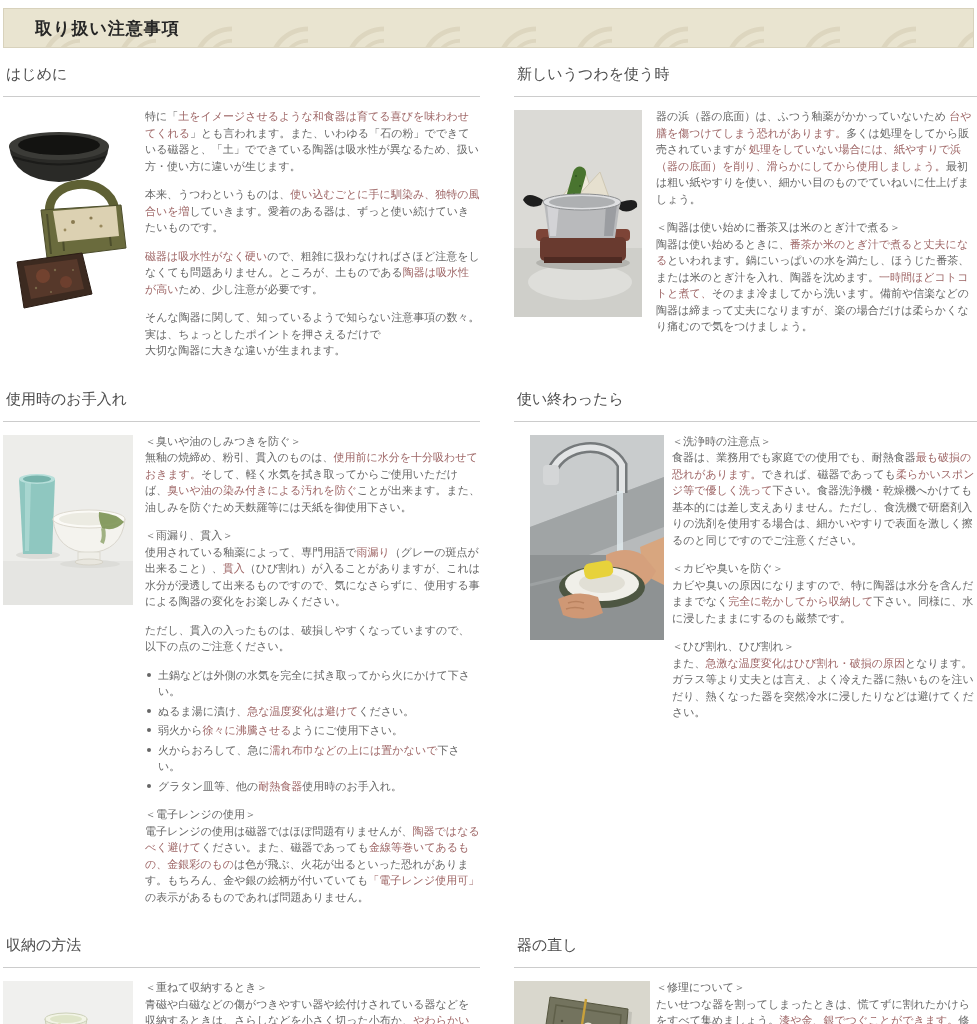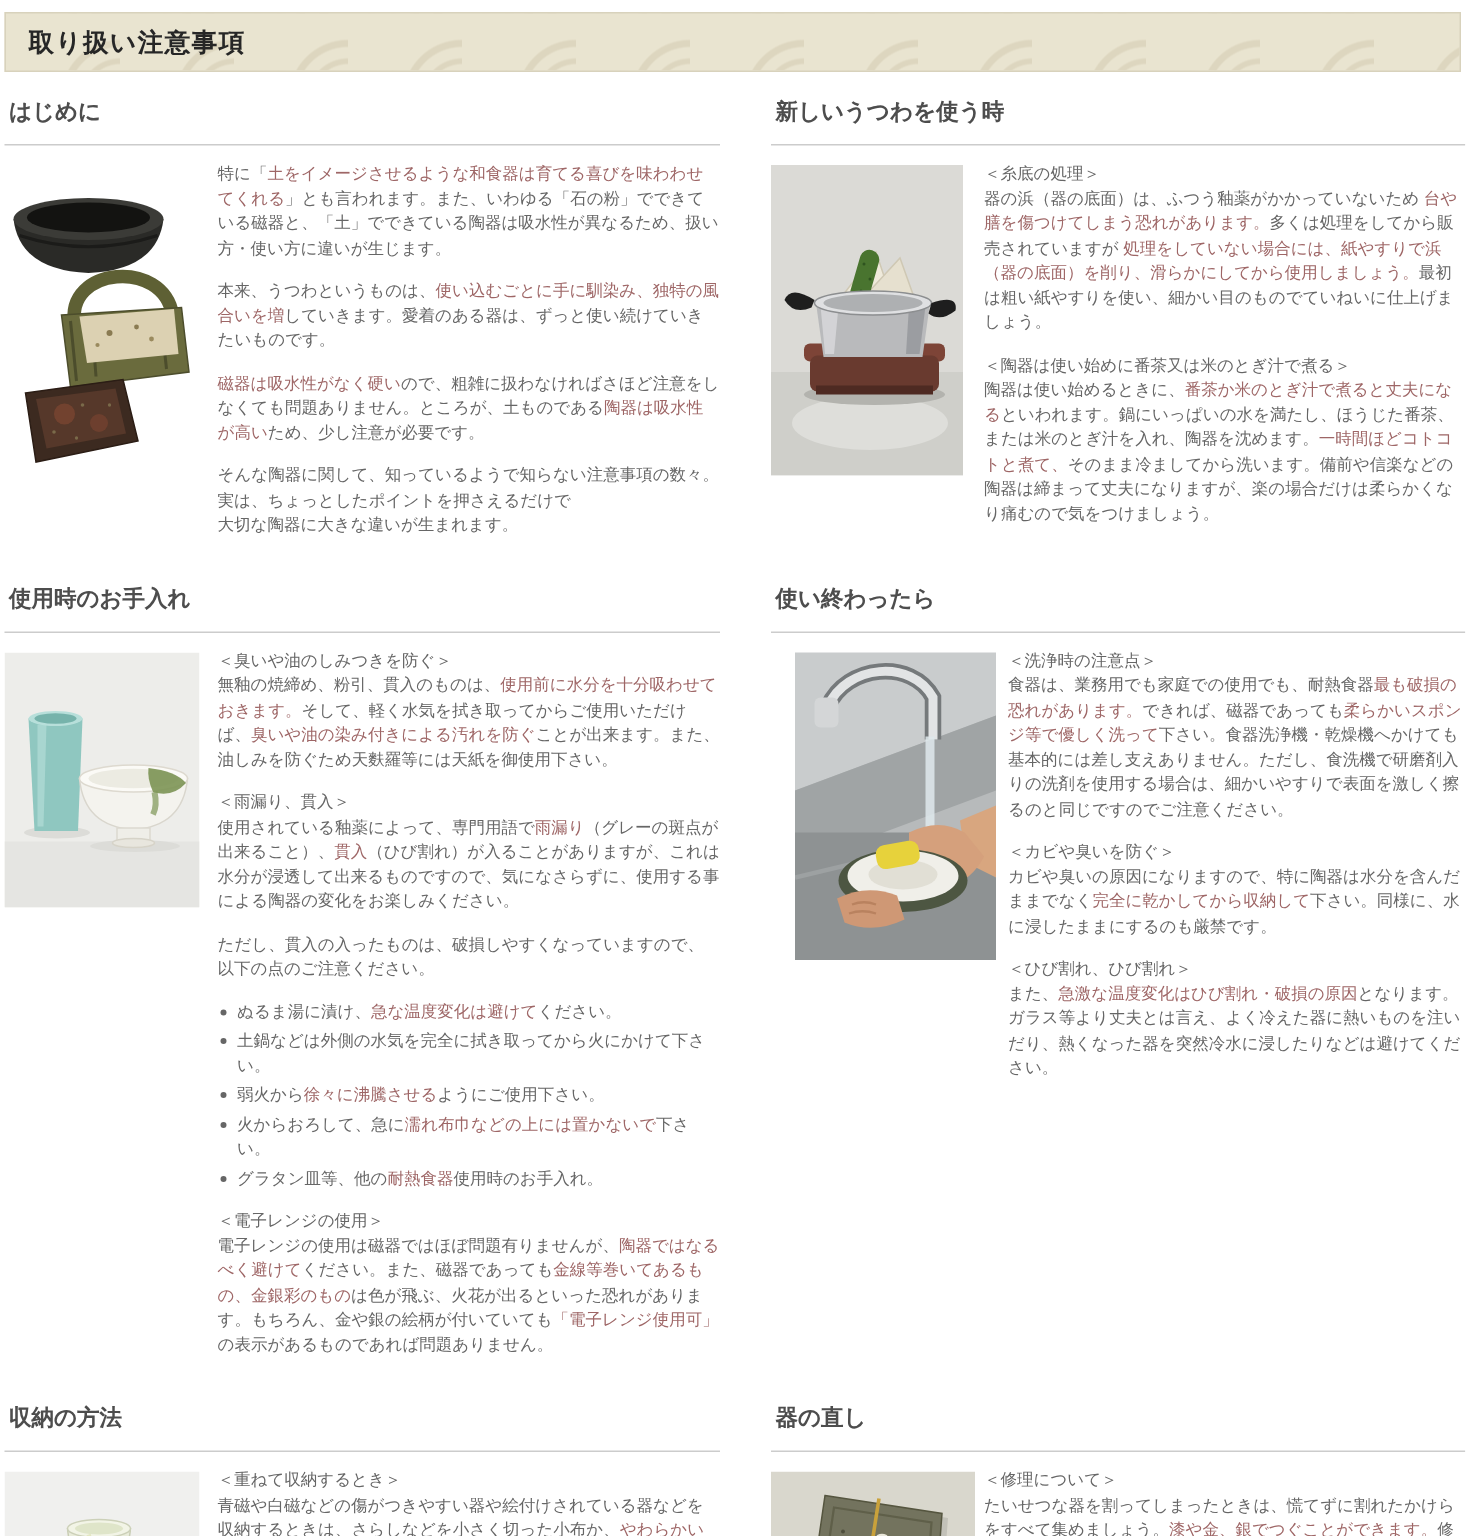--- a/index.html
+++ b/index.html
@@ -9,26 +9,26 @@
   .title-bar{margin:8px 3px 8px 3px;height:40px;display:flex;align-items:center;
     padding-left:15px;border:1px solid #d8d2bc;box-sizing:border-box;
     background-color:#e9e4d0;
     background-image:
       radial-gradient(circle at 100% 150%,#e9e4d0 24%,#ddd6bf 25%,#ddd6bf 28%,#e9e4d0 29%,#e9e4d0 36%,#ddd6bf 37%,#ddd6bf 41%,#e9e4d0 42%,#e9e4d0 100%),
       radial-gradient(circle at 0 150%,#e9e4d0 24%,#ddd6bf 25%,#ddd6bf 28%,#e9e4d0 29%,#e9e4d0 36%,#ddd6bf 37%,#ddd6bf 41%,#e9e4d0 42%,#e9e4d0 100%),
       radial-gradient(circle at 50% 100%,#f3efe1 10%,#e9e4d0 11%,#e9e4d0 23%,#f3efe1 24%,#f3efe1 30%,#e9e4d0 31%,#e9e4d0 43%,#f3efe1 44%,#f3efe1 50%,#e9e4d0 51%,#e9e4d0 63%,#f3efe1 64%,#f3efe1 71%,transparent 71%,transparent 100%),
       radial-gradient(circle at 100% 50%,#f3efe1 5%,#e9e4d0 6%,#e9e4d0 15%,#f3efe1 16%,#f3efe1 20%,#e9e4d0 21%,#e9e4d0 30%,#f3efe1 31%,#f3efe1 35%,#e9e4d0 36%,#e9e4d0 45%,#f3efe1 46%,#f3efe1 49%,transparent 50%,transparent 100%),
       radial-gradient(circle at 0 50%,#f3efe1 5%,#e9e4d0 6%,#e9e4d0 15%,#f3efe1 16%,#f3efe1 20%,#e9e4d0 21%,#e9e4d0 30%,#f3efe1 31%,#f3efe1 35%,#e9e4d0 36%,#e9e4d0 45%,#f3efe1 46%,#f3efe1 49%,transparent 50%,transparent 100%);
     background-size:76px 38px;}
-  .page-title{margin:0;font-family:"Liberation Serif","DejaVu Serif",serif;
+  .page-title{margin:16px;font-family:"Liberation Serif","DejaVu Serif",serif;
     font-size:17px;font-weight:bold;color:#262626;letter-spacing:1px;}
   
   .grid{display:grid;grid-template-columns:477px 463px;column-gap:34px;row-gap:14px;
         padding:4px 0 0 3px;}
-  .sec-h{font-size:15px;font-weight:bold;color:#4d4d4d;margin:0 0 11px 0;
+  .sec-h{font-size:15px;font-weight:normal;color:#4d4d4d;margin:0 0 11px 0;
          padding:5px 2px 12px 3px;border-bottom:1px solid #ccc;}
   .sec-body{position:relative;}
   .illus{position:absolute;left:0;top:2px;line-height:0;}
   .txt{margin-left:142px;font-size:11px;line-height:1.5;color:#666;}
   .txt p{margin:0 0 12px 0;}
   .txt p.nogap{margin-bottom:0;}
   .txt .subh{margin:0;}
   .em{color:#9e6666;}
   ul.blist{list-style:none;margin:0 0 12px 0;padding:0;}
   ul.blist li{position:relative;padding-left:13px;margin:0 0 3px 0;}
@@ -106,21 +106,20 @@
             <path d="M30,92 L106,92 L101,128 L35,128 Z" fill="#b9babc"></path>
             <path d="M33,94 L45,94 L42,126 L36,126 Z" fill="#d9dadc" opacity="0.8"></path>
             <path d="M92,94 L103,94 L99,126 L90,126 Z" fill="#94969a" opacity="0.8"></path>
             <ellipse cx="68" cy="92" rx="39" ry="8" fill="#dfe0e2" stroke="#8c8e90"></ellipse>
             <ellipse cx="68" cy="92" rx="33" ry="6" fill="#aeb0b2"></ellipse>
             <path d="M29,90 q-16,-10 -20,0 q6,10 18,5" fill="#1e1e1e"></path>
             <path d="M107,92 q18,-6 16,5 q-10,8 -18,2" fill="#1e1e1e"></path>
           </svg>
         </div>
         <div class="txt">
-            <div class="subh">＜糸底の処理＞</div>
             <p><span>器の浜（器の底面）は、ふつう釉薬がかかっていないため </span><span class="em">台や膳を傷つけてしまう恐れがあります。</span><span>多くは処理をしてから販売されていますが </span><span class="em">処理をしていない場合には、紙やすりで浜（器の底面）を削り、滑らかにしてから使用しましょう。</span><span>最初は粗い紙やすりを使い、細かい目のものでていねいに仕上げましょう。</span></p>
             <div class="subh">＜陶器は使い始めに番茶又は米のとぎ汁で煮る＞</div>
             <p><span>陶器は使い始めるときに、</span><span class="em">番茶か米のとぎ汁で煮ると丈夫になる</span><span>といわれます。鍋にいっぱいの水を満たし、ほうじた番茶、または米のとぎ汁を入れ、陶器を沈めます。</span><span class="em">一時間ほどコトコトと煮て、</span><span>そのまま冷ましてから洗います。備前や信楽などの陶器は締まって丈夫になりますが、楽の場合だけは柔らかくなり痛むので気をつけましょう。</span></p>
           </div>
       </div>
     </section>
 
     <section>
       <h2 class="sec-h">使用時のお手入れ</h2>
       <div class="sec-body" style="min-height:300px;">
@@ -143,22 +142,22 @@
             <ellipse cx="86" cy="127" rx="14" ry="3" fill="#e8e6de" stroke="#d6d3c8"></ellipse>
           </svg>
         </div>
         <div class="txt">
             <div class="subh">＜臭いや油のしみつきを防ぐ＞</div>
             <p><span>無釉の焼締め、粉引、貫入のものは、</span><span class="em">使用前に水分を十分吸わせておきます。</span><span>そして、軽く水気を拭き取ってからご使用いただけば、</span><span class="em">臭いや油の染み付きによる汚れを防ぐ</span><span>ことが出来ます。また、油しみを防ぐため天麩羅等には天紙を御使用下さい。</span></p>
             <div class="subh">＜雨漏り、貫入＞</div>
             <p><span>使用されている釉薬によって、専門用語で</span><span class="em">雨漏り</span><span>（グレーの斑点が出来ること）、</span><span class="em">貫入</span><span>（ひび割れ）が入ることがありますが、これは水分が浸透して出来るものですので、気になさらずに、使用する事による陶器の変化をお楽しみください。</span></p>
             <p><span>ただし、貫入の入ったものは、破損しやすくなっていますので、以下の点のご注意ください。</span></p>
             <ul class="blist">
+              <li><span>土鍋などは外側の水気を完全に拭き取ってから火にかけて下さい。</span></li>
               <li><span>ぬるま湯に漬け、</span><span class="em">急な温度変化は避けて</span><span>ください。</span></li>
-              <li><span>土鍋などは外側の水気を完全に拭き取ってから火にかけて下さい。</span></li>
               <li><span>弱火から</span><span class="em">徐々に沸騰させる</span><span>ようにご使用下さい。</span></li>
               <li><span>火からおろして、急に</span><span class="em">濡れ布巾などの上には置かないで</span><span>下さい。</span></li>
               <li><span>グラタン皿等、他の</span><span class="em">耐熱食器</span><span>使用時のお手入れ。</span></li>
             </ul>
             <div class="subh">＜電子レンジの使用＞</div>
             <p><span>電子レンジの使用は磁器ではほぼ問題有りませんが、</span><span class="em">陶器ではなるべく避けて</span><span>ください。また、磁器であっても</span><span class="em">金線等巻いてあるもの、金銀彩のもの</span><span>は色が飛ぶ、火花が出るといった恐れがあります。もちろん、金や銀の絵柄が付いていても</span><span class="em">「電子レンジ使用可」</span><span>の表示があるものであれば問題ありません。</span></p>
           </div>
       </div>
     </section>
 

